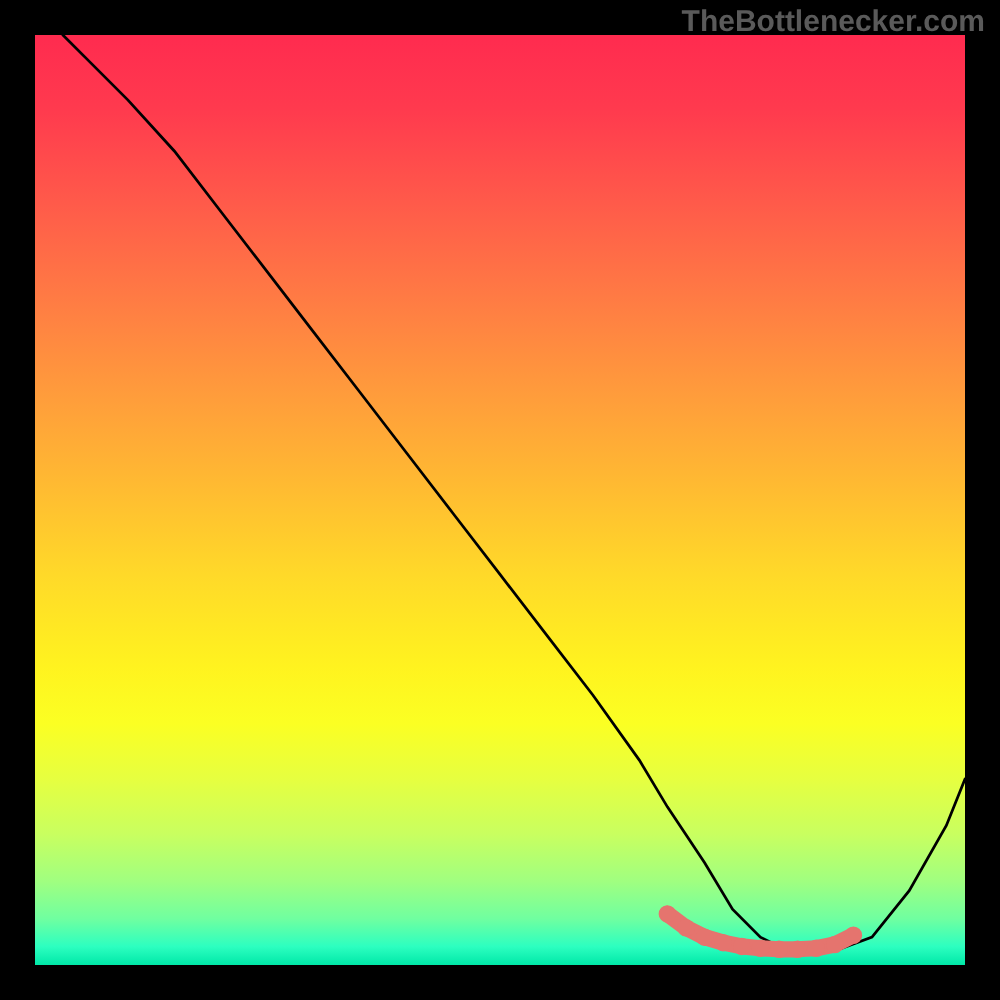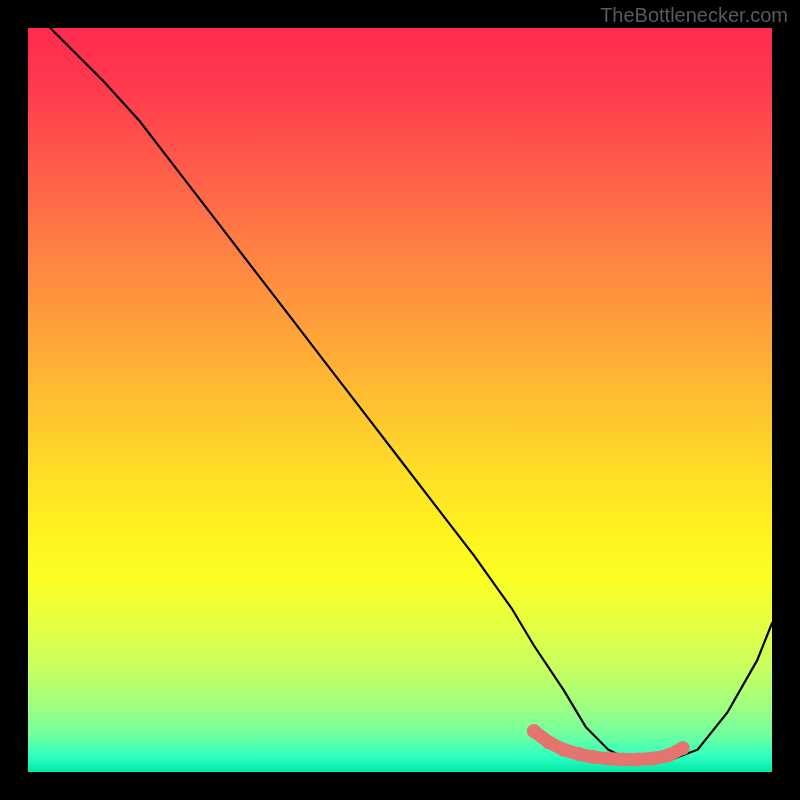--- a/index.html
+++ b/index.html
@@ -8,22 +8,22 @@
     height: 800px;
     background: #000;
     position: relative;
     font-family: Arial, sans-serif;
   }
   .watermark {
     position: absolute;
     top: 4px;
     right: 12px;
     color: #5a5a5a;
-    font-size: 20px;
-    font-weight: 400;
+    font-size: 24px;
+    font-weight: 700;
     z-index: 10;
   }
   .plot-area {
     position: absolute;
     left: 28px;
     top: 28px;
     width: 744px;
     height: 744px;
     overflow: hidden;
   }

